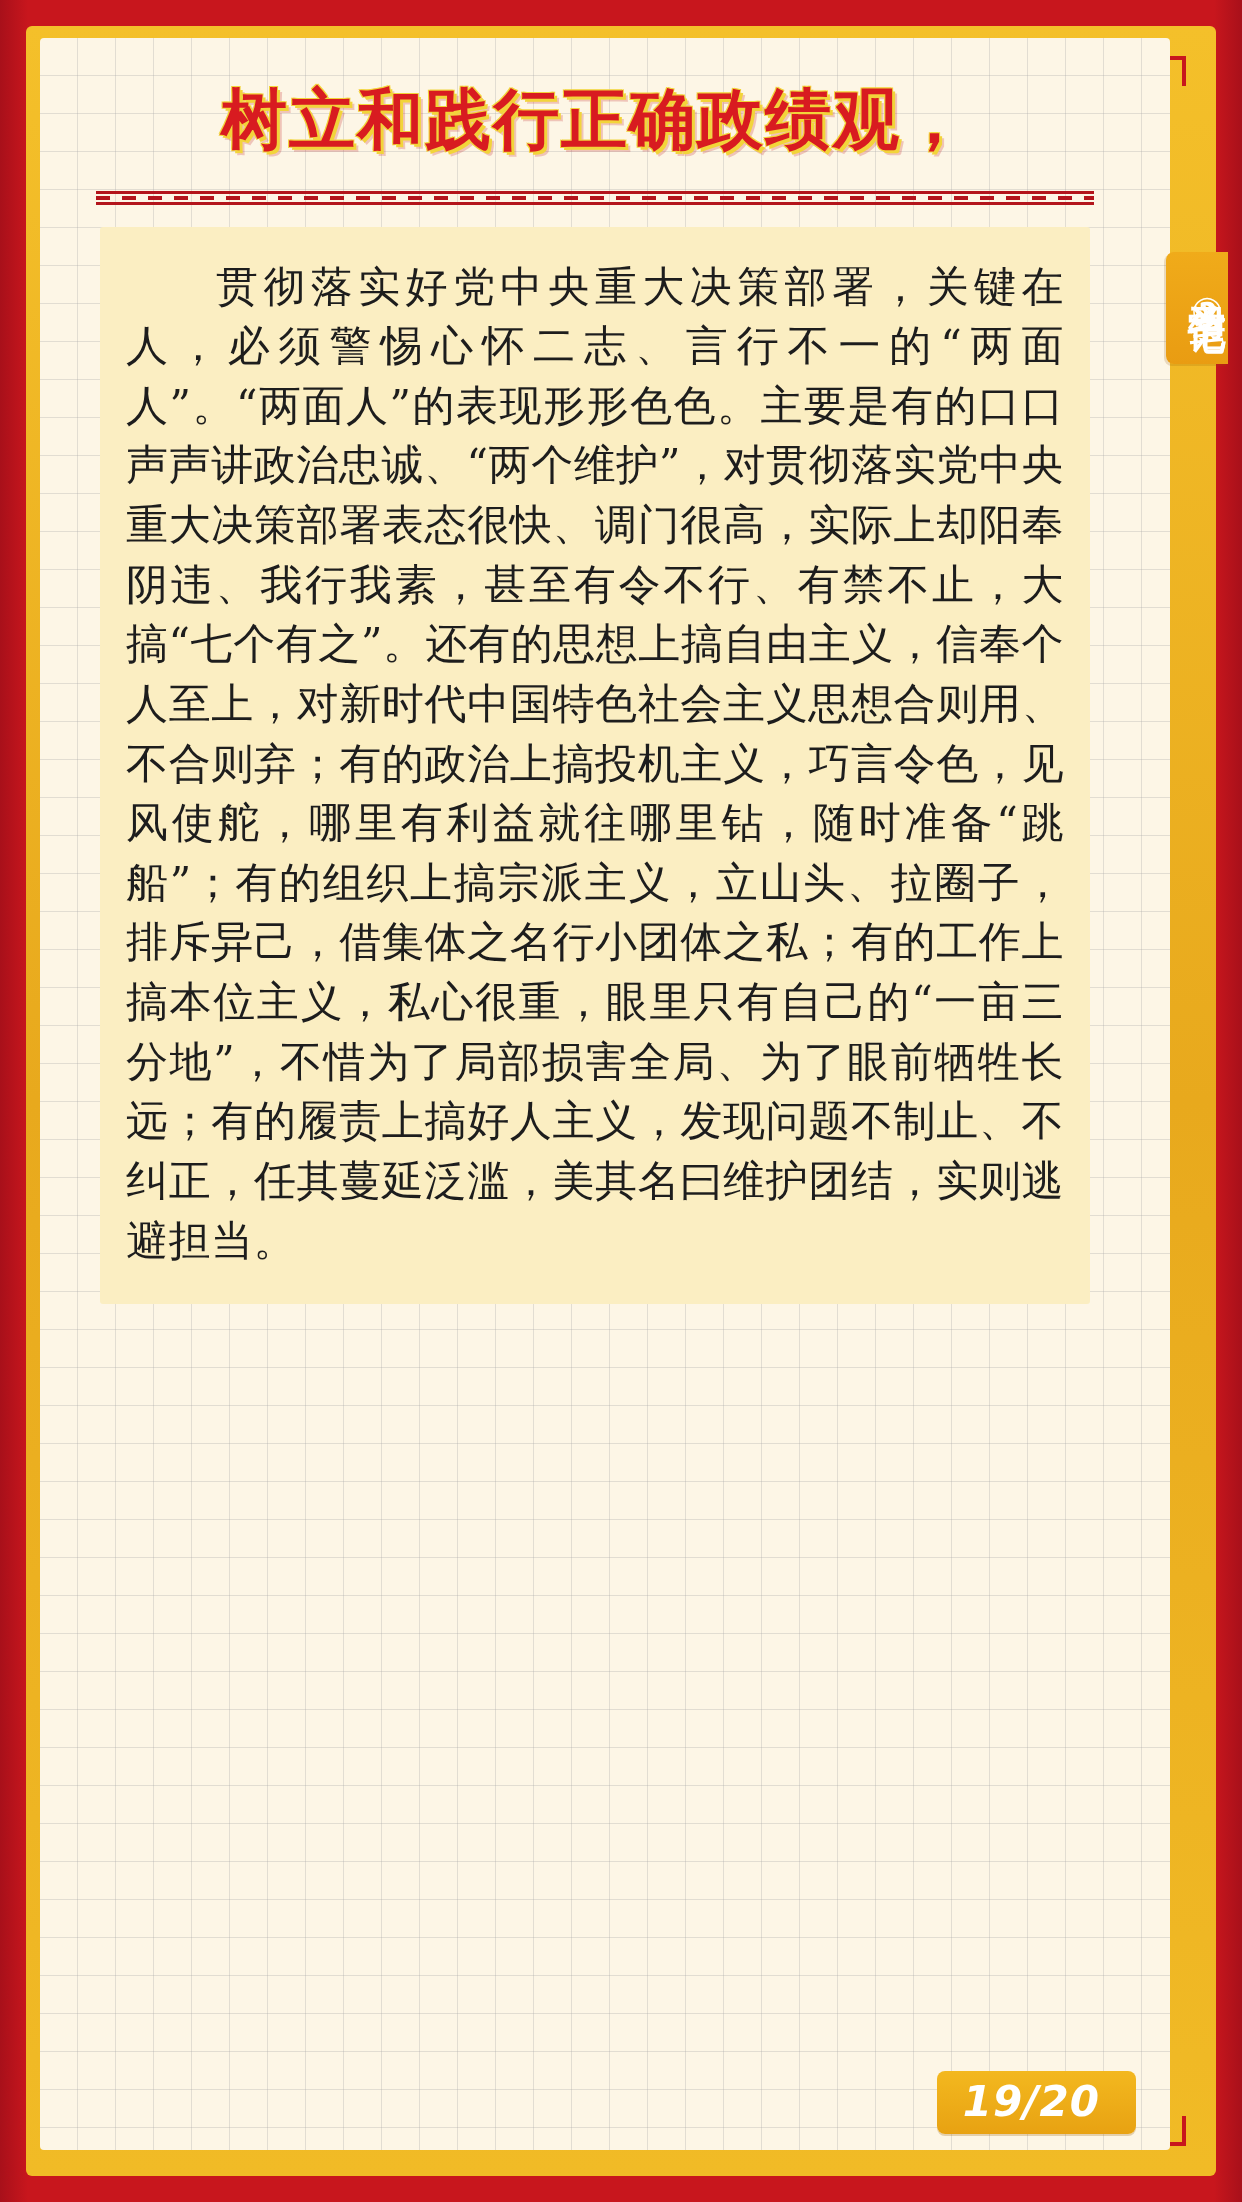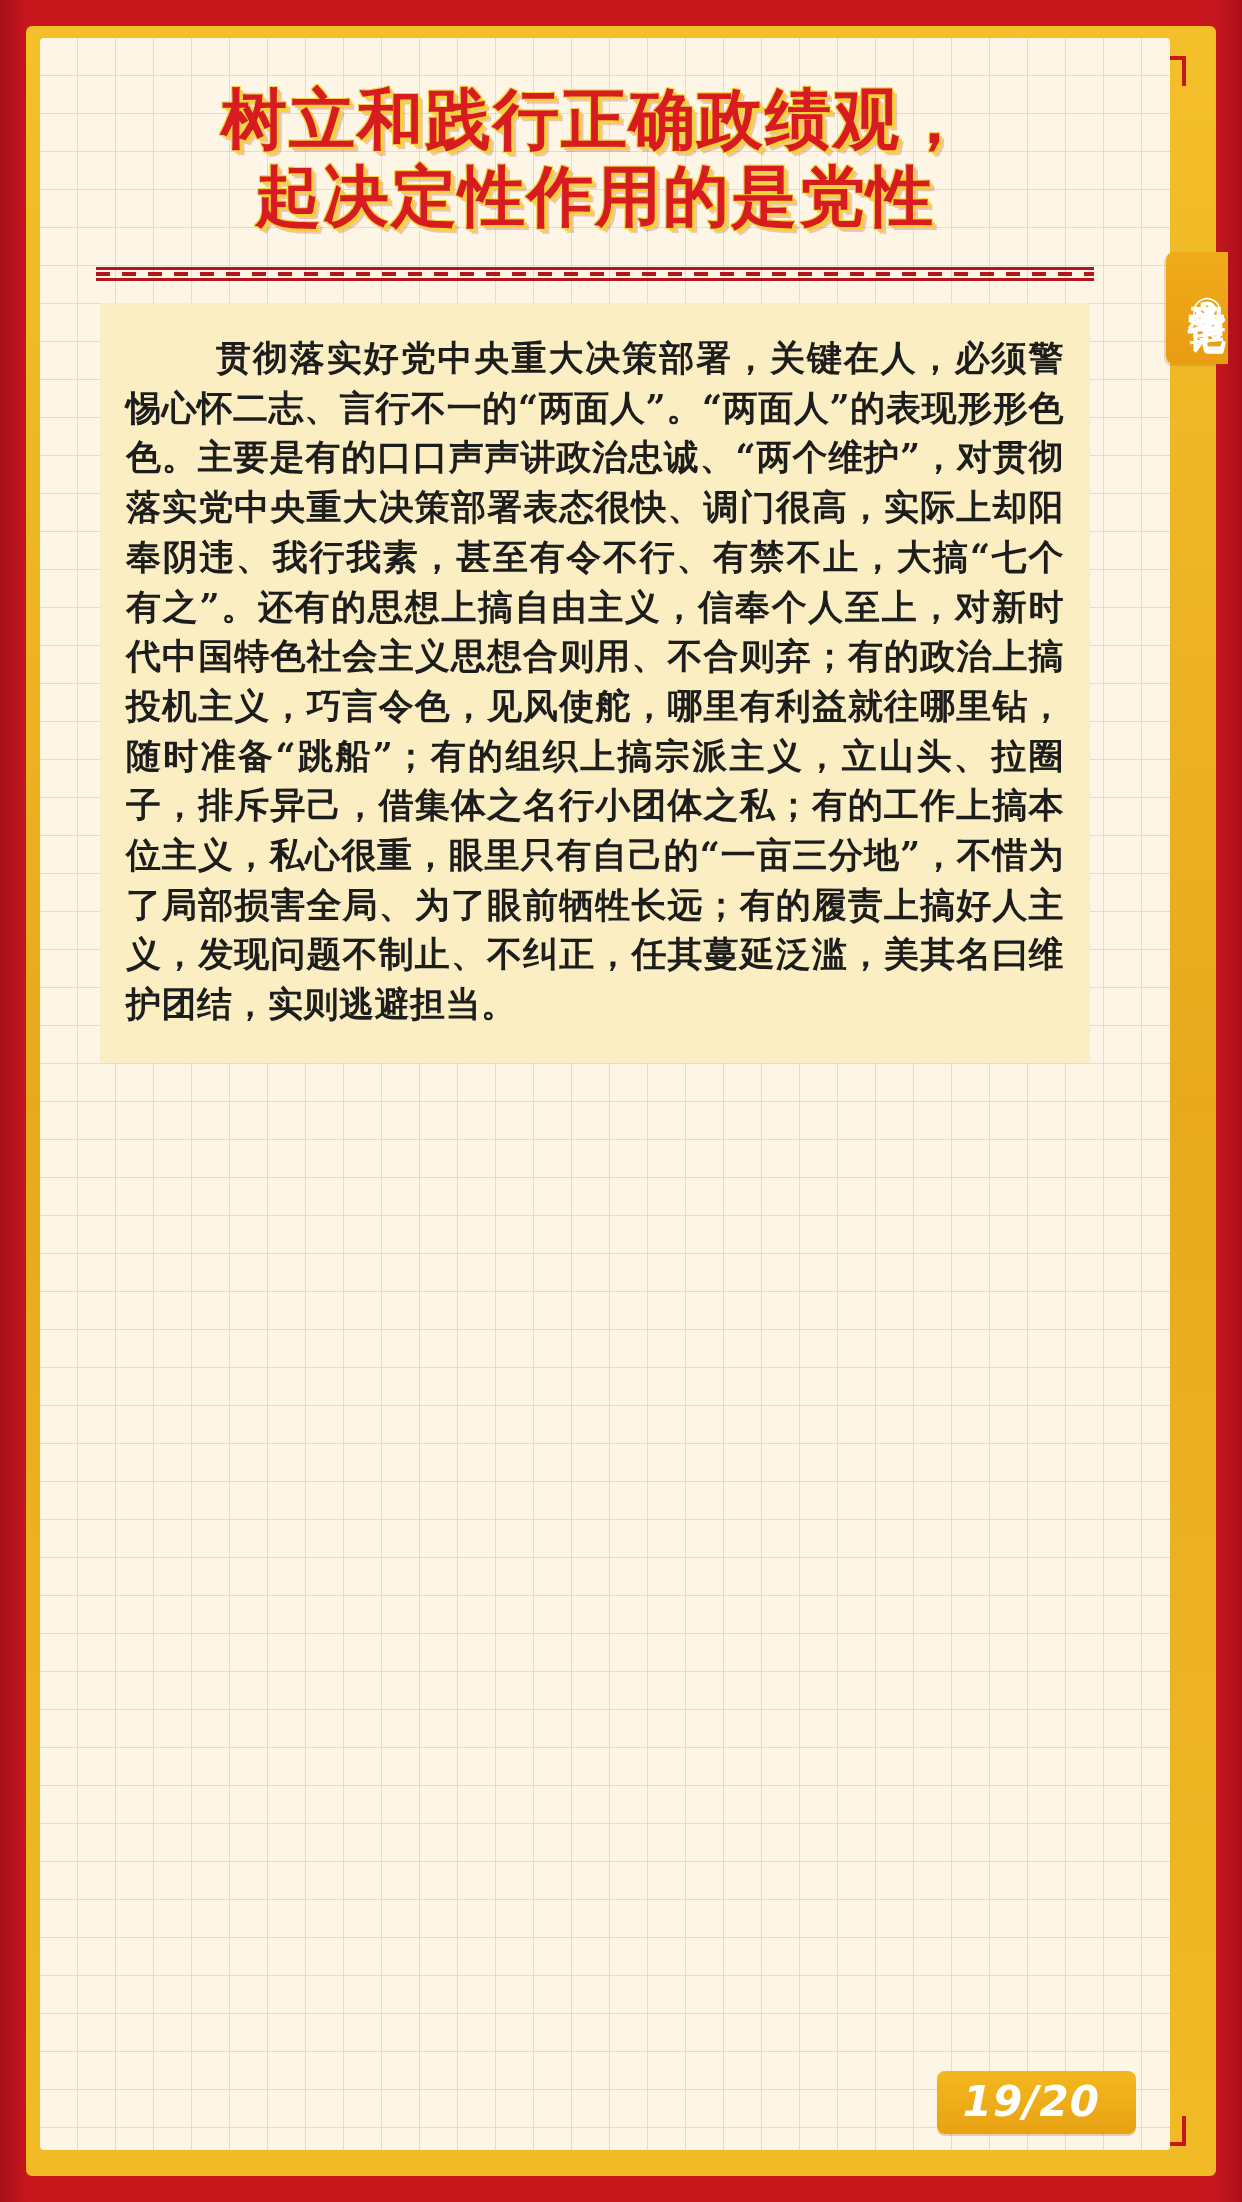--- a/index.html
+++ b/index.html
@@ -110,29 +110,28 @@
   }
   
   .text-card {
     margin: 0 20px 0 20px;
     background: #fbeec2;
     border-radius: 3px;
     padding: 30px 26px 34px 26px;
   }
   .body-text {
     font-family: "DejaVu Serif", serif;
-    font-size: 35px;
+    font-size: 42px;
     line-height: 1.42;
     color: #1d1d1d;
     text-align: justify;
     text-justify: inter-ideograph;
     text-indent: 90px;
     letter-spacing: 0.5px;
     margin: 0;
-    font-weight: bold;
   }
   
   .page-badge {
     position: absolute;
     right: 34px;
     bottom: 16px;
     z-index: 3;
     background: linear-gradient(180deg, #f3b81f 0%, #e8a212 100%);
     color: #ffffff;
     font-family: "DejaVu Sans", sans-serif;
@@ -187,21 +186,20 @@
     <span class="corner tr"></span>
     <span class="corner bl"></span>
     <span class="corner br"></span>
   </div>
 
   <div class="paper">
     <div class="paper-inner">
 
       <div class="title">
         <span class="line1">树立和践行正确政绩观，</span>
-        <span class="line2">起决定性作用的是党性</span>
       </div>
 
       <div class="divider">
         <span class="d-top"></span>
         <span class="d-dash"></span>
         <span class="d-bot"></span>
       </div>
 
       <div class="text-card">
         <p class="body-text">贯彻落实好党中央重大决策部署，关键在人，必须警惕心怀二志、言行不一的“两面人”。“两面人”的表现形形色色。主要是有的口口声声讲政治忠诚、“两个维护”，对贯彻落实党中央重大决策部署表态很快、调门很高，实际上却阳奉阴违、我行我素，甚至有令不行、有禁不止，大搞“七个有之”。还有的思想上搞自由主义，信奉个人至上，对新时代中国特色社会主义思想合则用、不合则弃；有的政治上搞投机主义，巧言令色，见风使舵，哪里有利益就往哪里钻，随时准备“跳船”；有的组织上搞宗派主义，立山头、拉圈子，排斥异己，借集体之名行小团体之私；有的工作上搞本位主义，私心很重，眼里只有自己的“一亩三分地”，不惜为了局部损害全局、为了眼前牺牲长远；有的履责上搞好人主义，发现问题不制止、不纠正，任其蔓延泛滥，美其名曰维护团结，实则逃避担当。</p>

